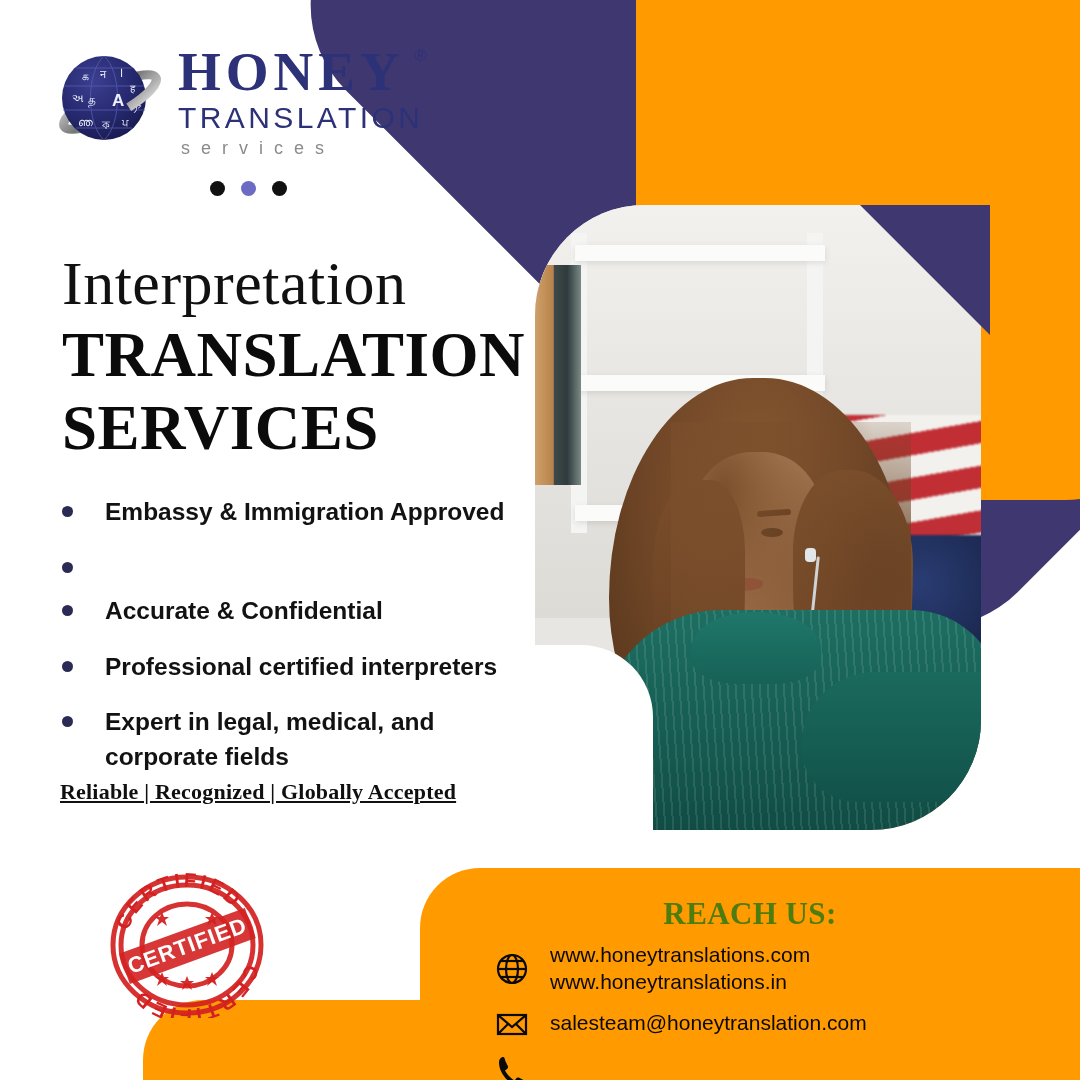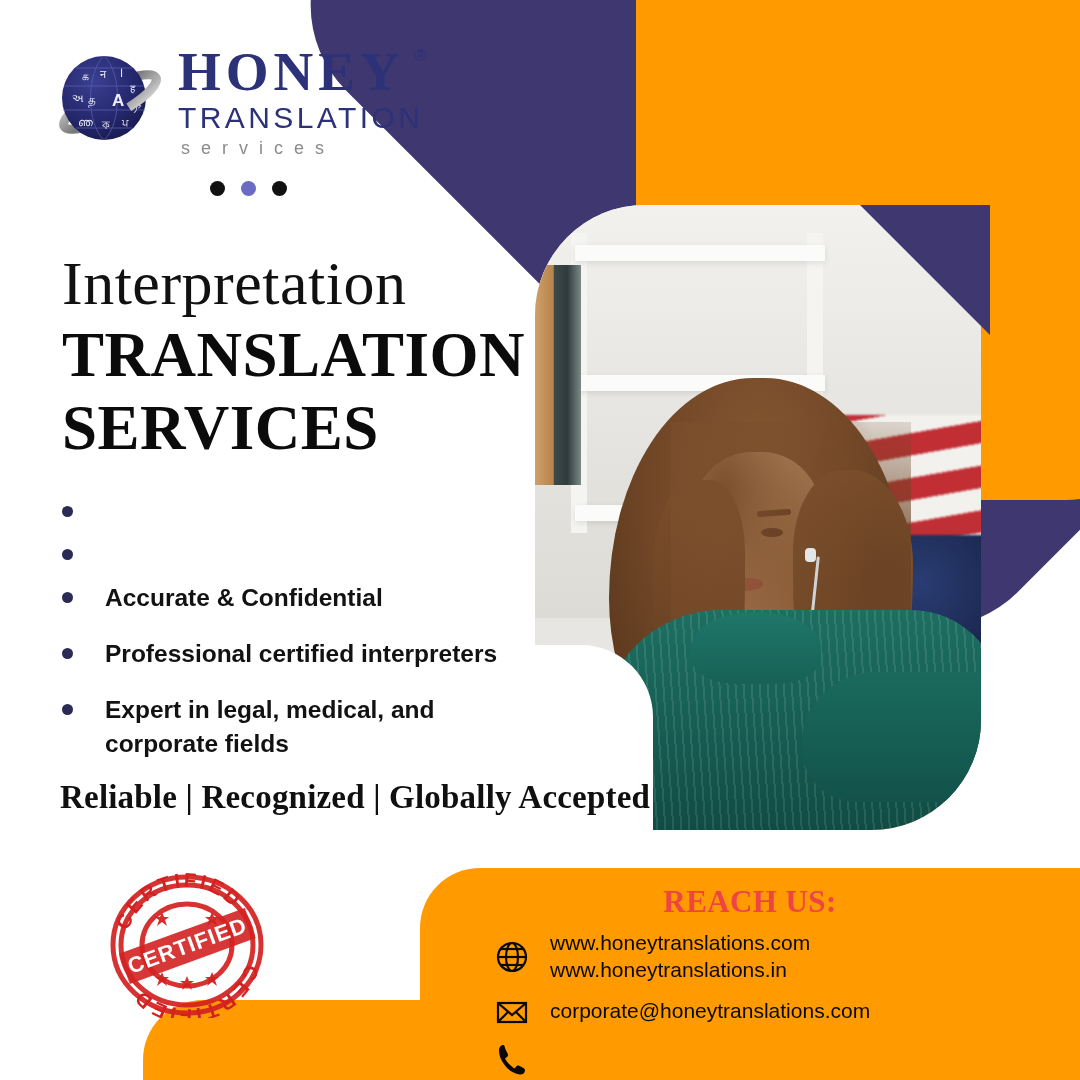--- a/index.html
+++ b/index.html
@@ -324,23 +324,24 @@
   }
 
   
   .tagline {
     position: absolute;
     left: 60px;
     top: 779px;
     z-index: 6;
     font-family: "Liberation Serif", serif;
     font-weight: 700;
-    font-size: 33px;
+    font-size: 22px;
     color: #101010;
     letter-spacing: .2px;
+    text-decoration: underline;
   }
 
   
   .stamp {
     position: absolute;
     left: 106px;
     top: 872px;
     width: 162px;
     height: 146px;
     z-index: 7;
@@ -371,23 +372,23 @@
     top: 868px;
     width: 660px;
     height: 212px;
     z-index: 5;
   }
   .reach-title {
     text-align: center;
     font-family: "Liberation Serif", serif;
     font-weight: 700;
     font-size: 31px;
-    color: #ef4444;
+    color: #4d7c0f;
     letter-spacing: .4px;
-    padding-top: 16px;
+    padding-top: 28px;
   }
   .contact-rows { margin-top: 10px; padding-left: 72px; }
   .contact-row {
     display: flex;
     align-items: center;
     gap: 18px;
     margin-bottom: 8px;
   }
   .c-icon { flex: 0 0 auto; width: 40px; height: 40px; }
   .c-text {
@@ -514,20 +515,21 @@
 
   <div class="headline">
     <div class="h-script">Interpretation</div>
     <div class="h-main">TRANSLATION</div>
     <div class="h-main">SERVICES</div>
   </div>
 
   <div class="bullets">
     <div class="bullet-item">
       <span class="bullet-dot"></span>
+      <span class="bullet-text">Embassy &amp; Immigration Approved</span>
     </div>
     <div class="bullet-item">
       <span class="bullet-dot"></span>
     </div>
     <div class="bullet-item">
       <span class="bullet-dot"></span>
       <span class="bullet-text">Accurate &amp; Confidential</span>
     </div>
     <div class="bullet-item">
       <span class="bullet-dot"></span>
@@ -603,21 +605,21 @@
         <span class="c-icon">
           <svg viewBox="0 0 40 40" width="40" height="40">
             <g fill="none" stroke="#0a0a0a" stroke-width="2.2">
               <rect x="6" y="11" width="28" height="19"></rect>
               <polyline points="6,11 20,23 34,11"></polyline>
               <line x1="6" y1="30" x2="16" y2="20"></line>
               <line x1="34" y1="30" x2="24" y2="20"></line>
             </g>
           </svg>
         </span>
-        <span class="c-text">corporate@honeytranslations.com</span>
+        <span class="c-text">salesteam@honeytranslation.com</span>
       </div>
 
       <div class="contact-row">
         <span class="c-icon">
           <svg viewBox="0 0 40 40" width="40" height="40">
             <path fill="#0a0a0a" d="M11.5,5 C8.5,5 7,7.5 7,10.5 C7,21 17,33 27.5,34.5 C30.5,34.9 33,33 33,30.5
                      C33,29.3 32.4,28.4 31.4,27.9 L27.2,25.8 C26.1,25.2 24.8,25.6 24.1,26.6 L22.7,28.6
                      C19.2,26.6 14.8,22 13,18.4 L15,17 C16,16.3 16.4,15 15.8,13.9 L13.7,9.7
                      C13.2,8.6 12.6,5 11.5,5 Z"></path>
           </svg>

